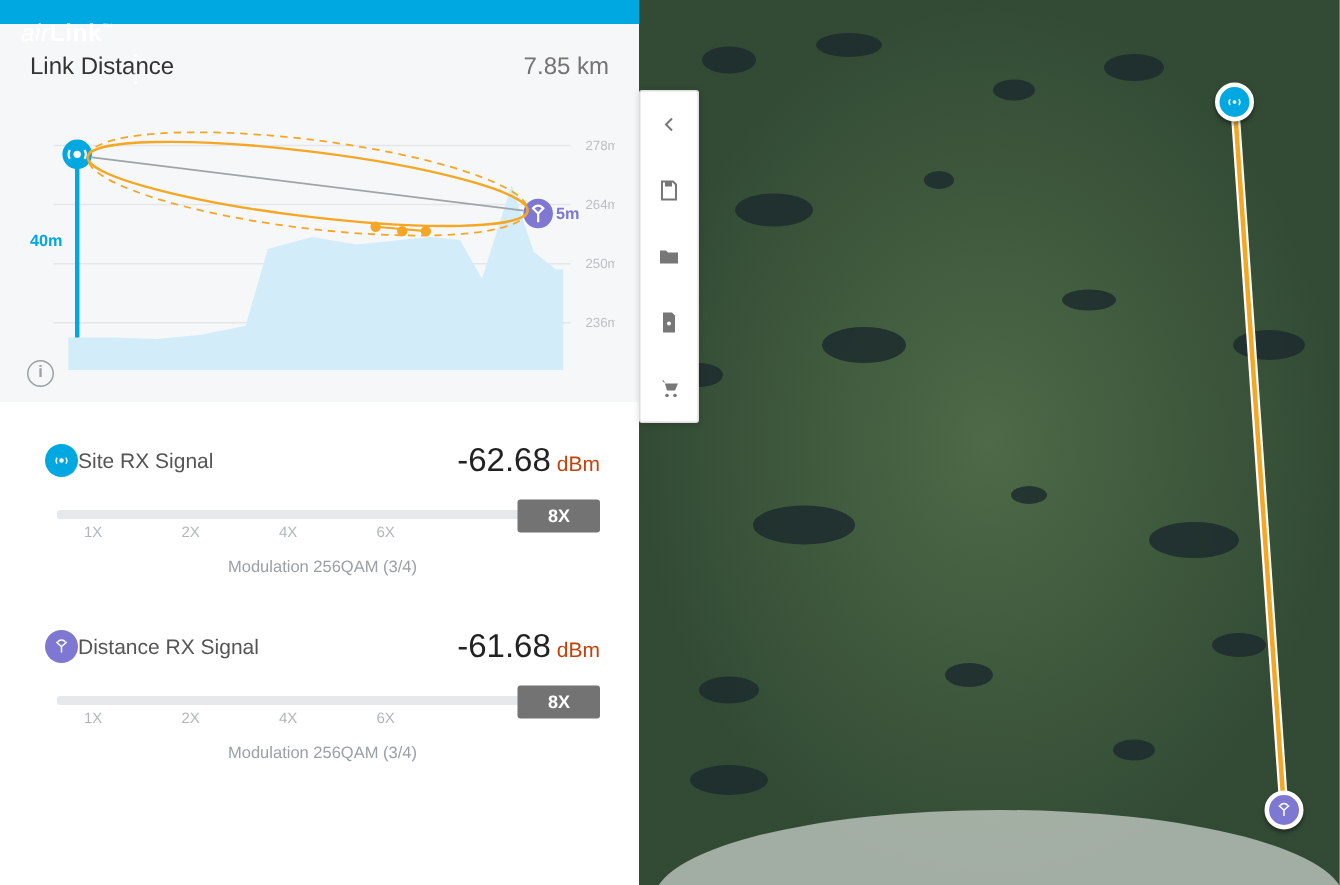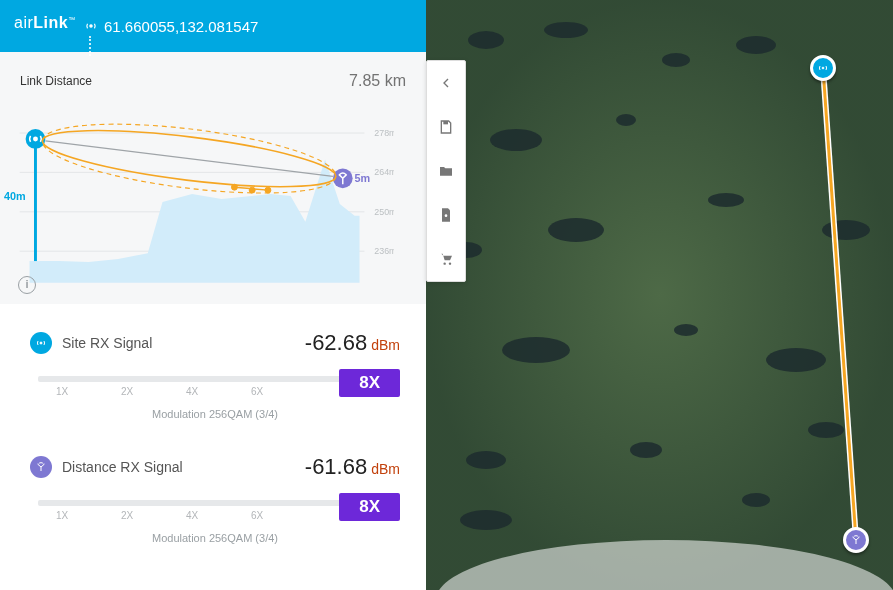--- a/index.html
+++ b/index.html
@@ -3,55 +3,55 @@
 <meta charset="utf-8">
 <style>
   * { box-sizing: border-box; margin: 0; padding: 0; font-family: -apple-system, BlinkMacSystemFont, "Segoe UI", Arial, sans-serif; }
   body { width: 893px; height: 590px; overflow: hidden; display: flex; background:#fff; }
   .left { width: 426px; height: 590px; display: flex; flex-direction: column; background: #fff; }
   .right { flex:1; height: 590px; position: relative; background:#2a3f2e; }
 
   
   .hdr { background:#00a8e1; color:#fff; padding:8px 0 8px 0; position:relative; }
   .logo { position:absolute; left:14px; top:14px; width:60px; font-weight:300; font-size:16px; letter-spacing:.5px; color:#fff;}
-  .logo .air { font-weight:300; }
+  .logo .air { font-weight:300; font-style:italic;}
   .logo .link { font-weight:600; }
   .logo .tm { font-size:7px; vertical-align:super;}
   .rows { margin-left:78px; }
   .row { display:flex; align-items:center; height:36px; position:relative; }
   .row + .row { border-top:1px solid rgba(255,255,255,.35); }
   .row .ic { width:26px; display:flex; justify-content:center; font-size:12px;}
   .row .coord { flex:1; font-size:15px; font-weight:500; cursor:text; }
   .row .close { width:36px; text-align:center; font-size:16px; cursor:pointer; opacity:.9;}
   .conn-dots { position:absolute; left:89px; top:36px; height:20px; border-left:2px dotted rgba(255,255,255,.8); }
 
   
   .sub { display:flex; justify-content:space-between; align-items:center; padding:20px 20px 14px 20px; background:#f6f7f8; }
-  .sub .lbl { font-size:12px; color:#333; font-weight:400;}
+  .sub .lbl { font-size:16px; color:#333; font-weight:400;}
   .sub .val { font-size:16px; color:#737373; font-weight:400;}
 
   
-  .profile { height:200px; background:#f6f7f8; position:relative; padding:0 16px 10px 0; }
+  .profile { height:200px; background:#f6f7f8; position:relative; padding:0 16px 10px 16px; }
   .profile svg { display:block; }
   .info-btn { position:absolute; bottom:10px; left:18px; width:18px; height:18px; border:1.5px solid #9aa0a4; border-radius:50%; color:#9aa0a4; font-size:11px; line-height:15px; text-align:center; cursor:pointer; font-weight:600;}
 
   
   .panel { padding:26px 26px 8px 30px; }
   .panel-head { display:flex; align-items:center; justify-content:space-between; margin-bottom:16px;}
-  .ph-left { display:flex; align-items:center; gap:10px; }
+  .ph-left { display:flex; align-items:center; }
   .dot { width:22px; height:22px; border-radius:50%; display:flex; align-items:center; justify-content:center; font-size:10px; color:#fff;}
   .dot.site { background:#00a8e1; }
   .dot.station { background:#7e78d2; }
   .ph-name { font-size:14px; color:#555; }
   .sig { font-size:22px; color:#222; }
   .sig .u { font-size:14px; color:#c2410c; margin-left:4px;}
   .scale { position:relative; height:28px; margin:0 0 8px 8px; }
   .track { position:absolute; top:4px; left:0; right:0; height:6px; background:#e6e8ea; border-radius:2px; }
   .ticks { position:absolute; top:14px; left:0; right:12px; display:flex; justify-content:space-between; padding:0 22px 0 18px; color:#b3b6b9; font-size:10px; }
-  .badge { position:absolute; right:0; top:-3px; background:#6d28d9; color:#fff; font-size:17px; font-weight:600; padding:4px 20px; border-radius:2px; }
+  .badge { position:absolute; right:0; top:-3px; background:#737373; color:#fff; font-size:12px; font-weight:600; padding:4px 20px; border-radius:2px; }
   .mod { text-align:center; font-size:11px; color:#9aa0a4; margin-top:0;}
 
   
   .map-svg { position:absolute; inset:0; }
   .toolbar { position:absolute; left:0; top:60px; width:40px; background:#fff; border:1px solid #ddd; border-radius:2px; box-shadow:0 1px 4px rgba(0,0,0,.15); display:flex; flex-direction:column; }
   .tbtn { height:44px; display:flex; align-items:center; justify-content:center; color:#777; cursor:pointer; }
   .tbtn + .tbtn { }
   .tbtn svg { width:16px; height:16px; }
 
   .pin { position:absolute; width:26px; height:26px; border-radius:50%; border:3px solid #fff; display:flex; align-items:center; justify-content:center; box-shadow:0 2px 3px rgba(0,0,0,.4);}
@@ -63,29 +63,20 @@
 <body>
 
 <div class="left">
 
   <div class="hdr">
     <div class="logo">
       <span class="air">air</span><span class="link">Link</span><span class="tm">™</span>
     </div>
     <div class="conn-dots"></div>
     <div class="rows">
-      <div class="row">
-        <span class="ic">
-          <svg viewBox="0 0 24 24" width="14" height="14" fill="none" stroke="#fff" stroke-width="2">
-              <circle cx="12" cy="12" r="2" fill="#fff"></circle>
-              <path d="M6 8a8 8 0 000 8M18 8a8 8 0 010 8"></path>
-            </svg>
-        </span>
-        <span class="coord">61.660055,132.081547</span>
-      </div>
     </div>
   </div>
 
   <div class="sub">
     <span class="lbl">Link Distance</span>
     <span class="val">7.85 km</span>
   </div>
 
   <div class="profile">
     <svg viewBox="0 0 400 190" width="394" height="190">

